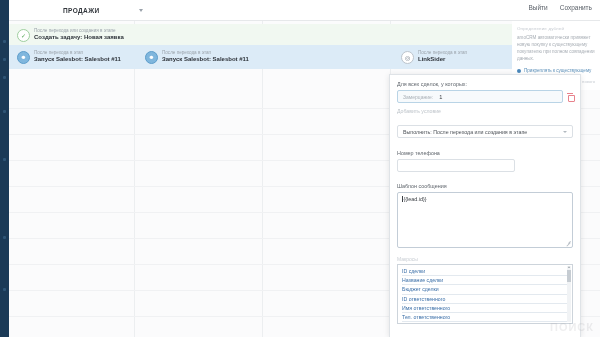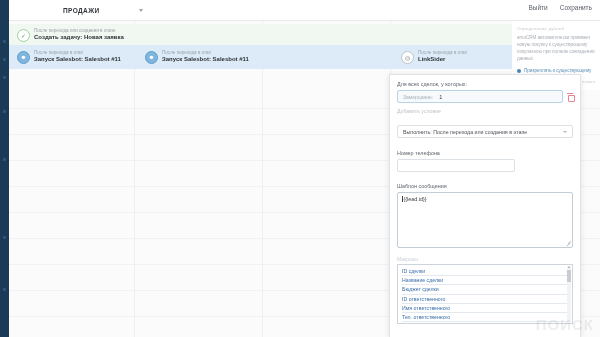--- a/index.html
+++ b/index.html
@@ -365,21 +365,21 @@
     width: 0; height: 0;
     border-left: 1.5px solid transparent;
     border-right: 1.5px solid transparent;
     border-bottom: 2.4px solid #9aa2a9;
   }
 
   
   .watermark {
     position: absolute;
     right: 6px; bottom: 4px;
-    font-size: 15px;
+    font-size: 11px;
     font-weight: bold;
     letter-spacing: 1px;
     color: rgba(160,160,165,0.18);
     z-index: 60;
     pointer-events: none;
   }
 </style>
 </head>
 <body>
 

